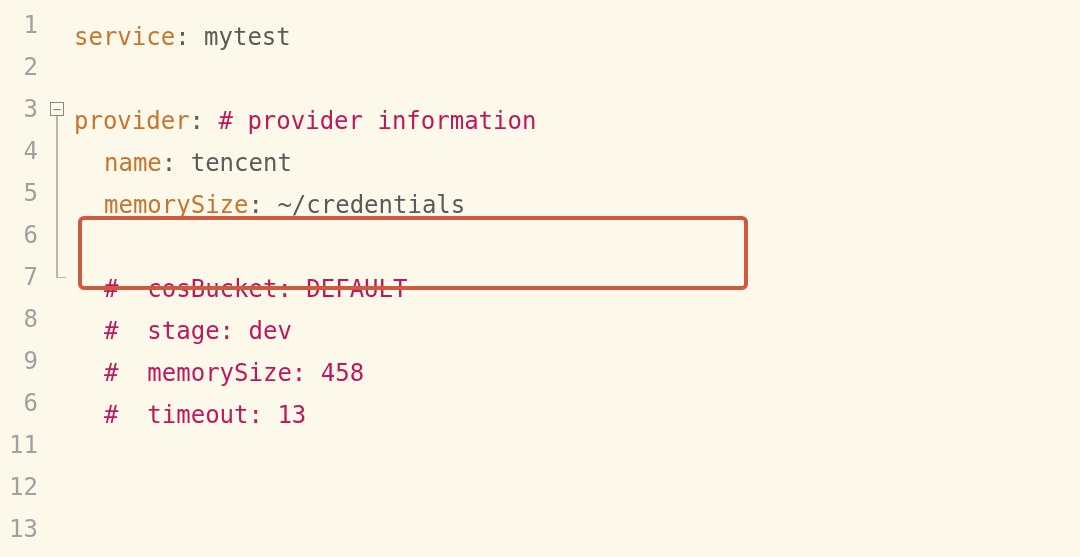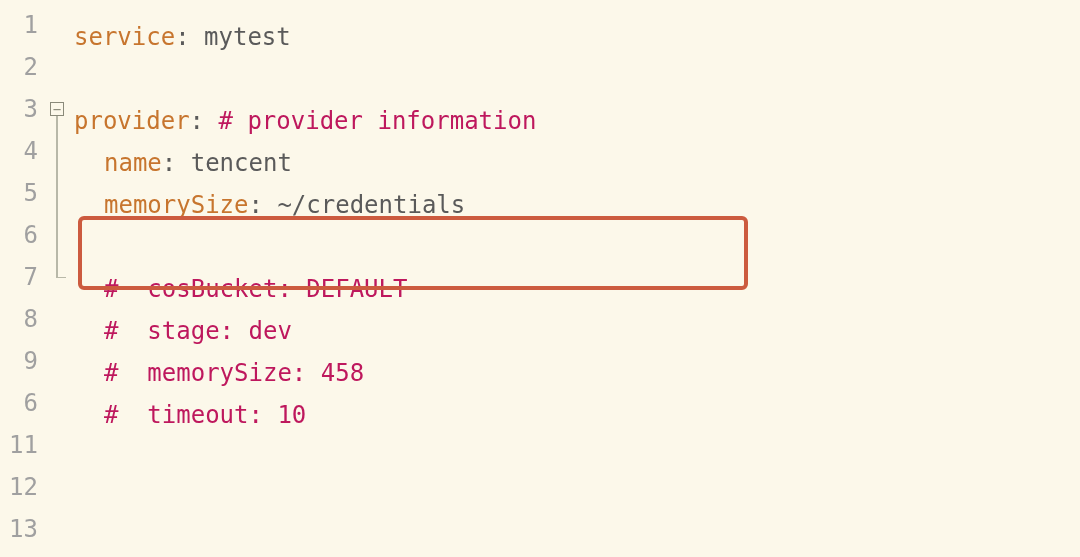--- a/index.html
+++ b/index.html
@@ -172,17 +172,17 @@
   <div class="code">
     <div class="code-line"><span class="key">service</span><span class="colon">:</span><span class="value"> mytest</span></div>
     <div class="code-line"></div>
     <div class="code-line"><span class="key">provider</span><span class="colon">:</span><span class="comment"> # provider information</span></div>
     <div class="code-line"><span class="indent"></span><span class="key">name</span><span class="colon">:</span><span class="value"> tencent</span></div>
     <div class="code-line"><span class="indent"></span><span class="key">memorySize</span><span class="colon">:</span><span class="value"> ~/credentials</span></div>
     <div class="code-line"></div>
     <div class="code-line"><span class="indent"></span><span class="comment">#  cosBucket: DEFAULT</span></div>
     <div class="code-line"><span class="indent"></span><span class="comment">#  stage: dev</span></div>
     <div class="code-line"><span class="indent"></span><span class="comment">#  memorySize: 458</span></div>
-    <div class="code-line cutoff"><span class="indent"></span><span class="comment">#  timeout: 10</span></div>
+    <div class="code-line cutoff"><span class="indent"></span><span class="comment">#  timeout: 13</span></div>
   </div>
 </div>
 
 <div class="highlight-box" style="left:78px; top:216px; width:670px; height:74px;"></div>
 
 </body></html>

